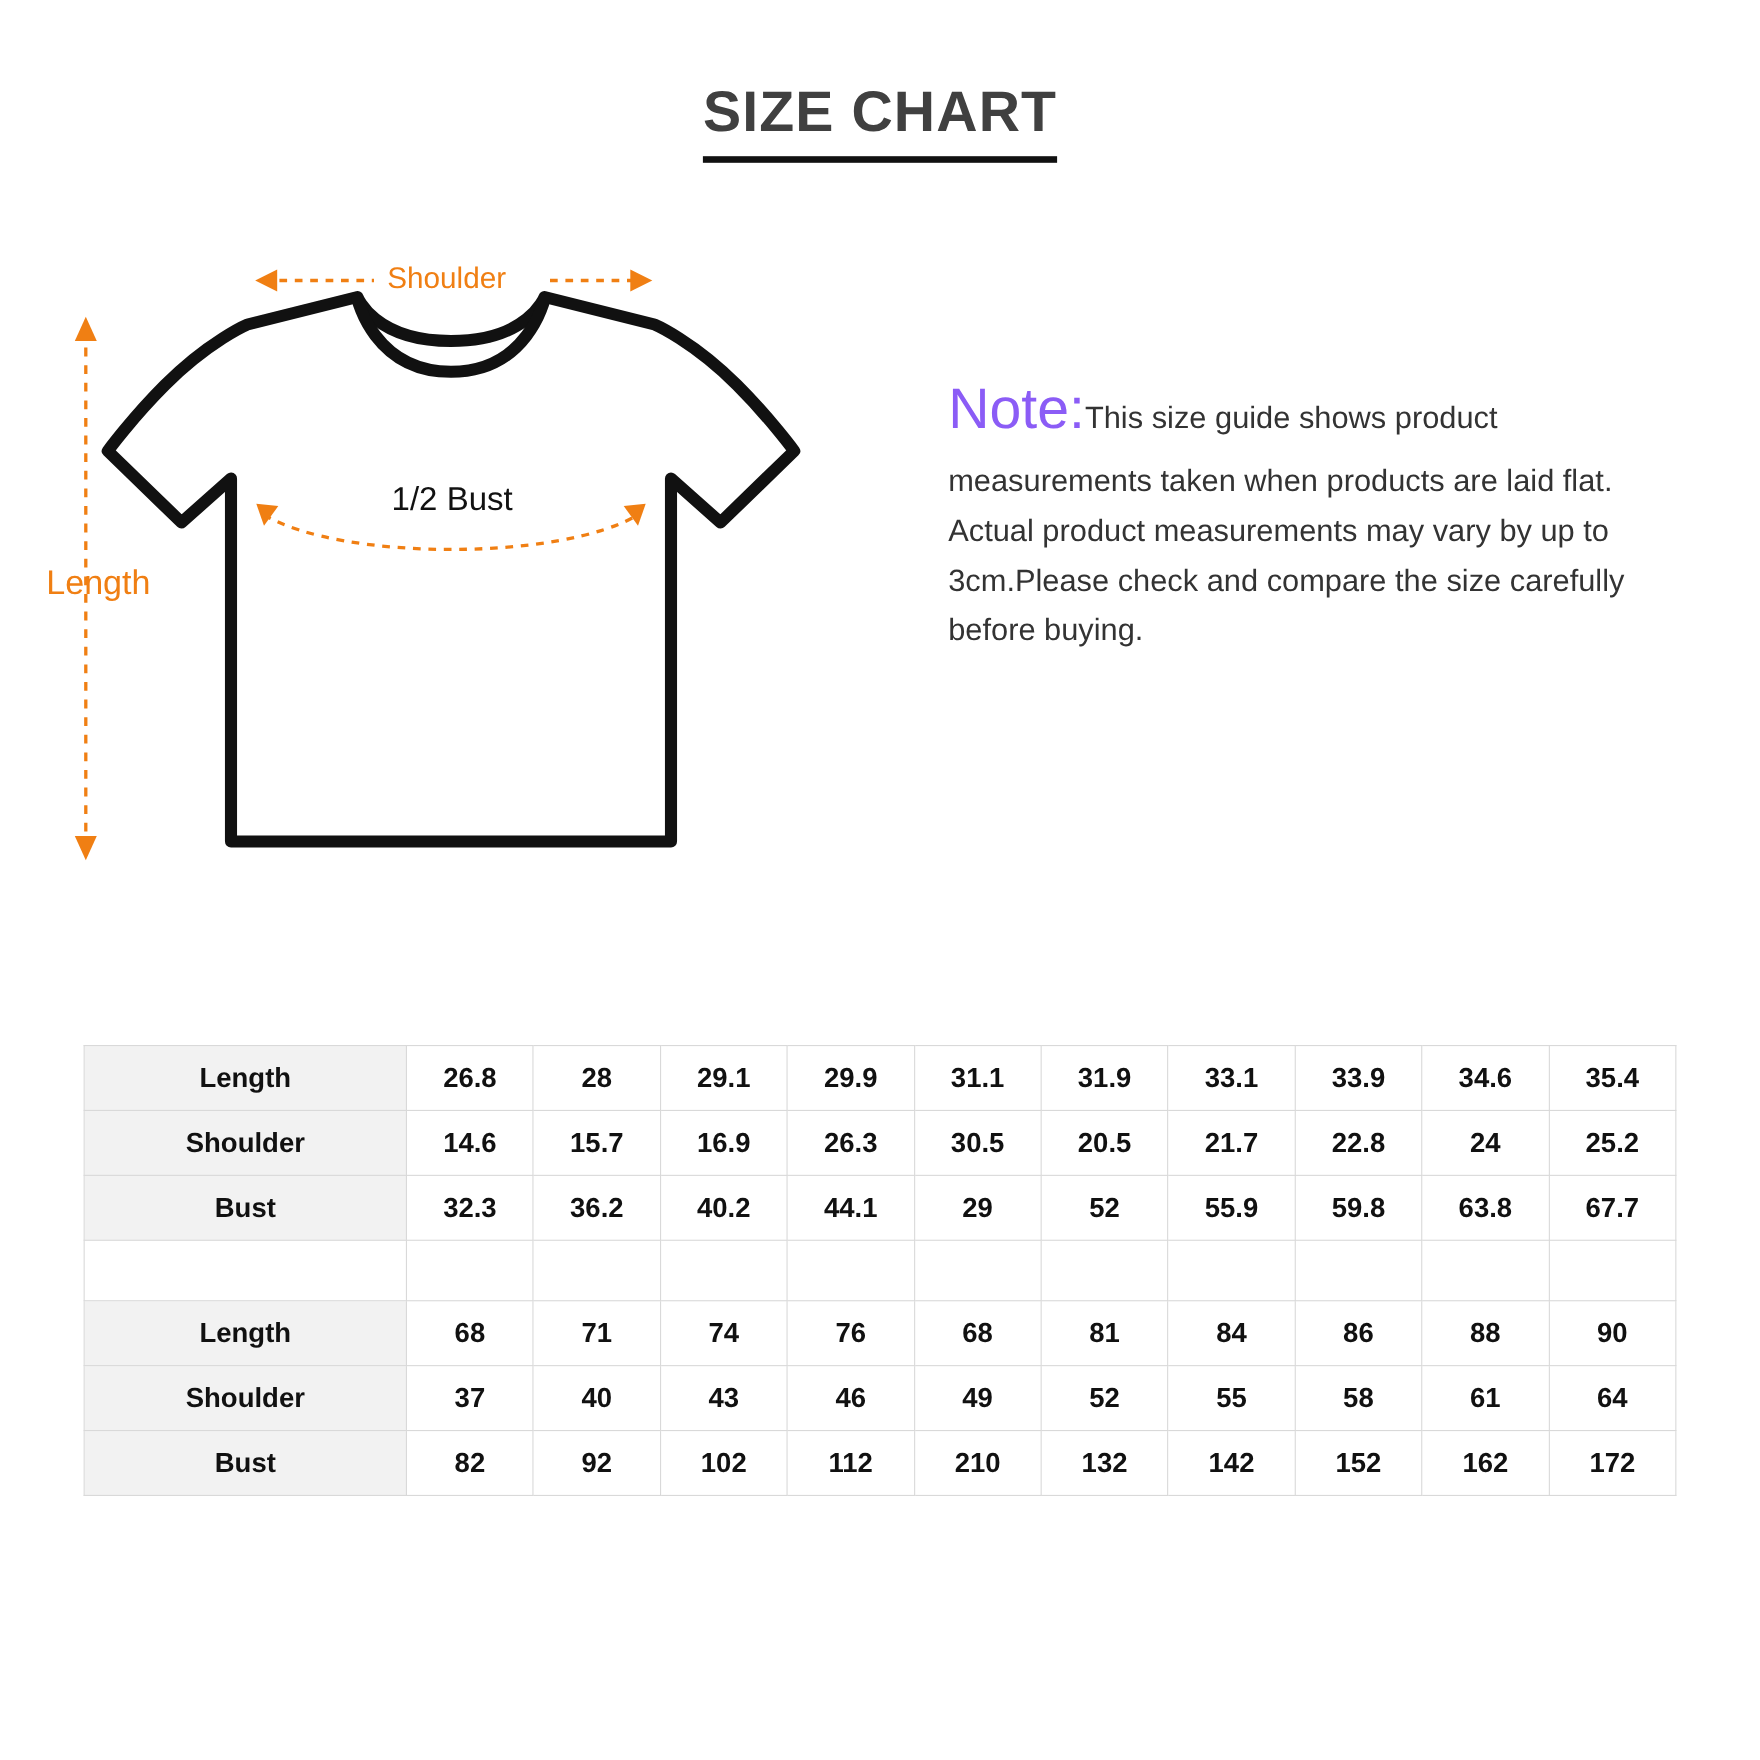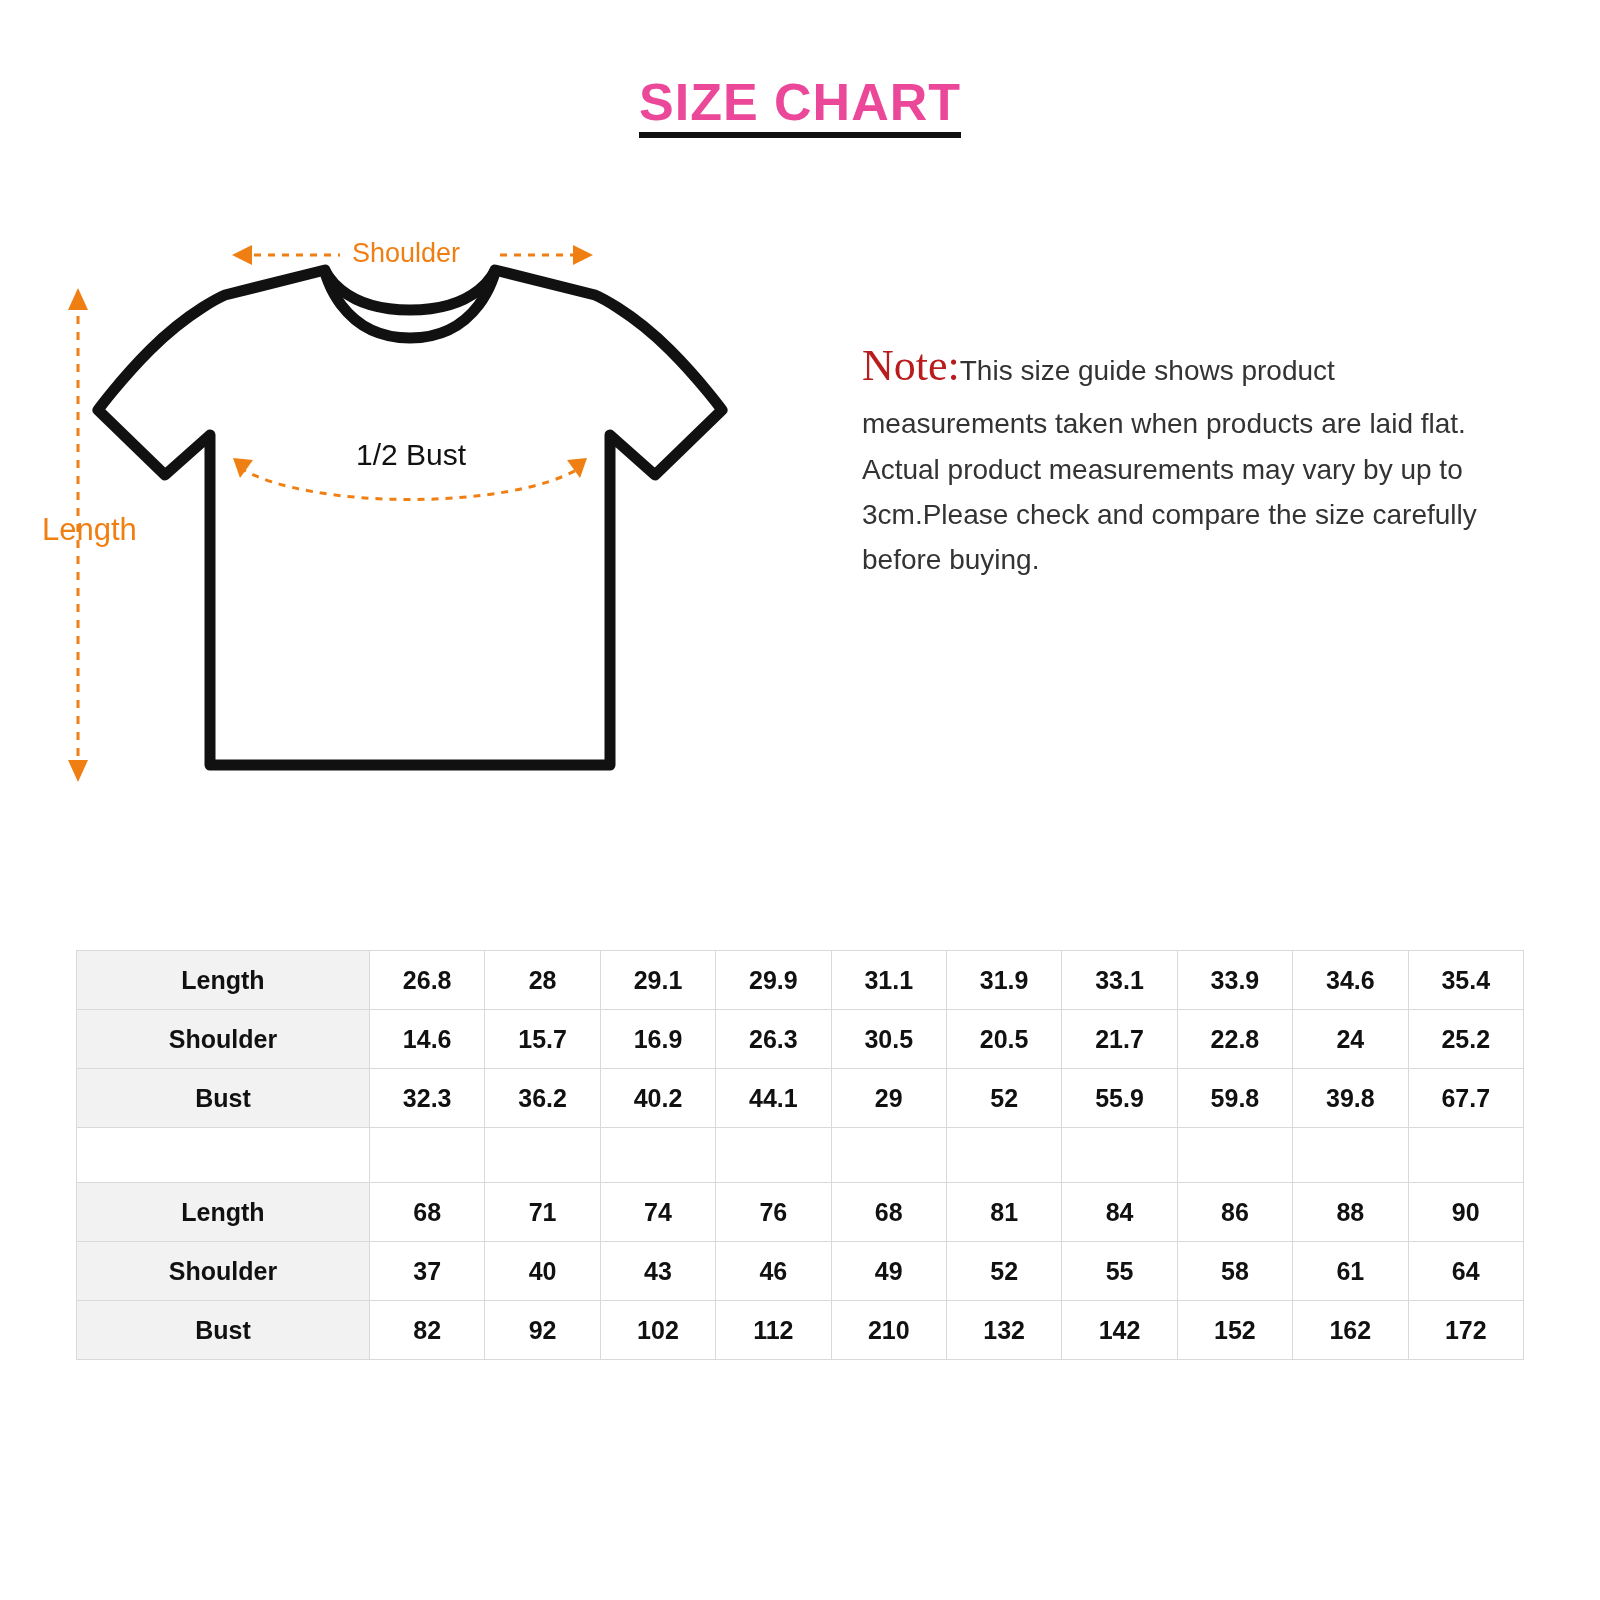--- a/index.html
+++ b/index.html
@@ -22,22 +22,22 @@
     top: 72px;
     left: 0;
     width: 1600px;
     text-align: center;
   }
   .title {
     display: inline-block;
     font-size: 52px;
     font-weight: bold;
     letter-spacing: 1px;
-    color: #ec4899;
-    padding-bottom: 0;
+    color: #404040;
+    padding-bottom: 10px;
     border-bottom: 6px solid #111111;
   }
 
   
   .illustration {
     position: absolute;
     left: 40px;
     top: 210px;
     width: 800px;
     height: 620px;
@@ -77,23 +77,23 @@
     top: 330px;
     width: 640px;
   }
   .note-text {
     font-size: 28px;
     line-height: 1.62;
     color: #333333;
     font-family: "Liberation Sans", sans-serif;
   }
   .note-label {
-    color: #b91c1c;
-    font-size: 44px;
-    font-family: Liberation Serif, serif;
+    color: #8b5cf6;
+    font-size: 52px;
+    font-family: Liberation Sans, sans-serif;
     vertical-align: baseline;
   }
 
   
   .tables {
     position: absolute;
     left: 76px;
     top: 950px;
     width: 1448px;
   }
@@ -194,21 +194,21 @@
       <tr>
         <td class="row-label">Bust</td>
         <td>32.3</td>
         <td>36.2</td>
         <td>40.2</td>
         <td>44.1</td>
         <td>29</td>
         <td>52</td>
         <td>55.9</td>
         <td>59.8</td>
-        <td>39.8</td>
+        <td>63.8</td>
         <td>67.7</td>
       </tr>
       <tr class="spacer-row">
         <td></td>
         <td></td>
         <td></td>
         <td></td>
         <td></td>
         <td></td>
         <td></td>

